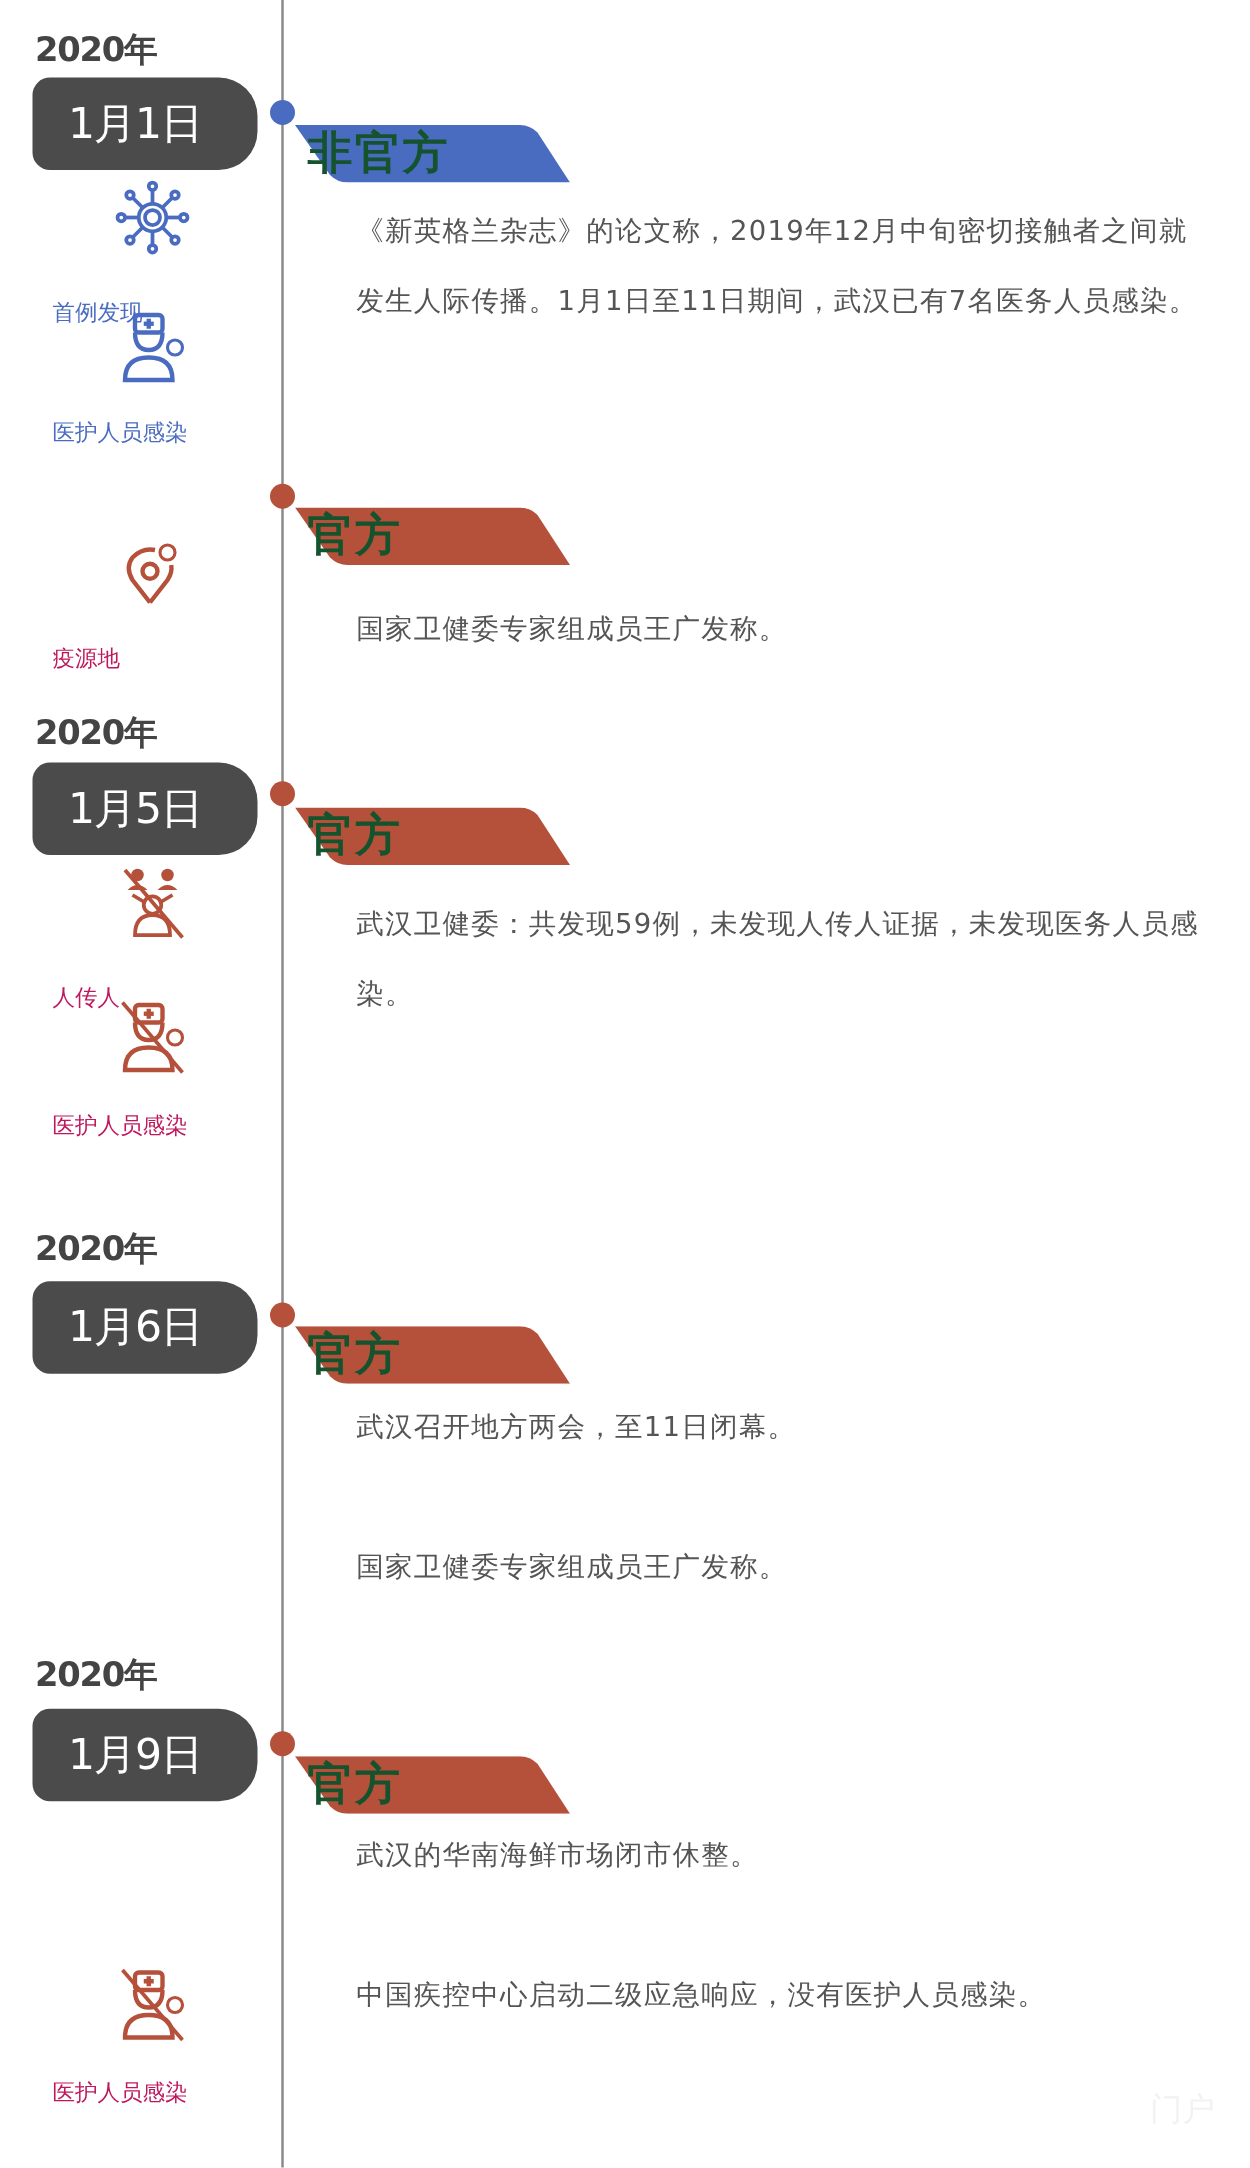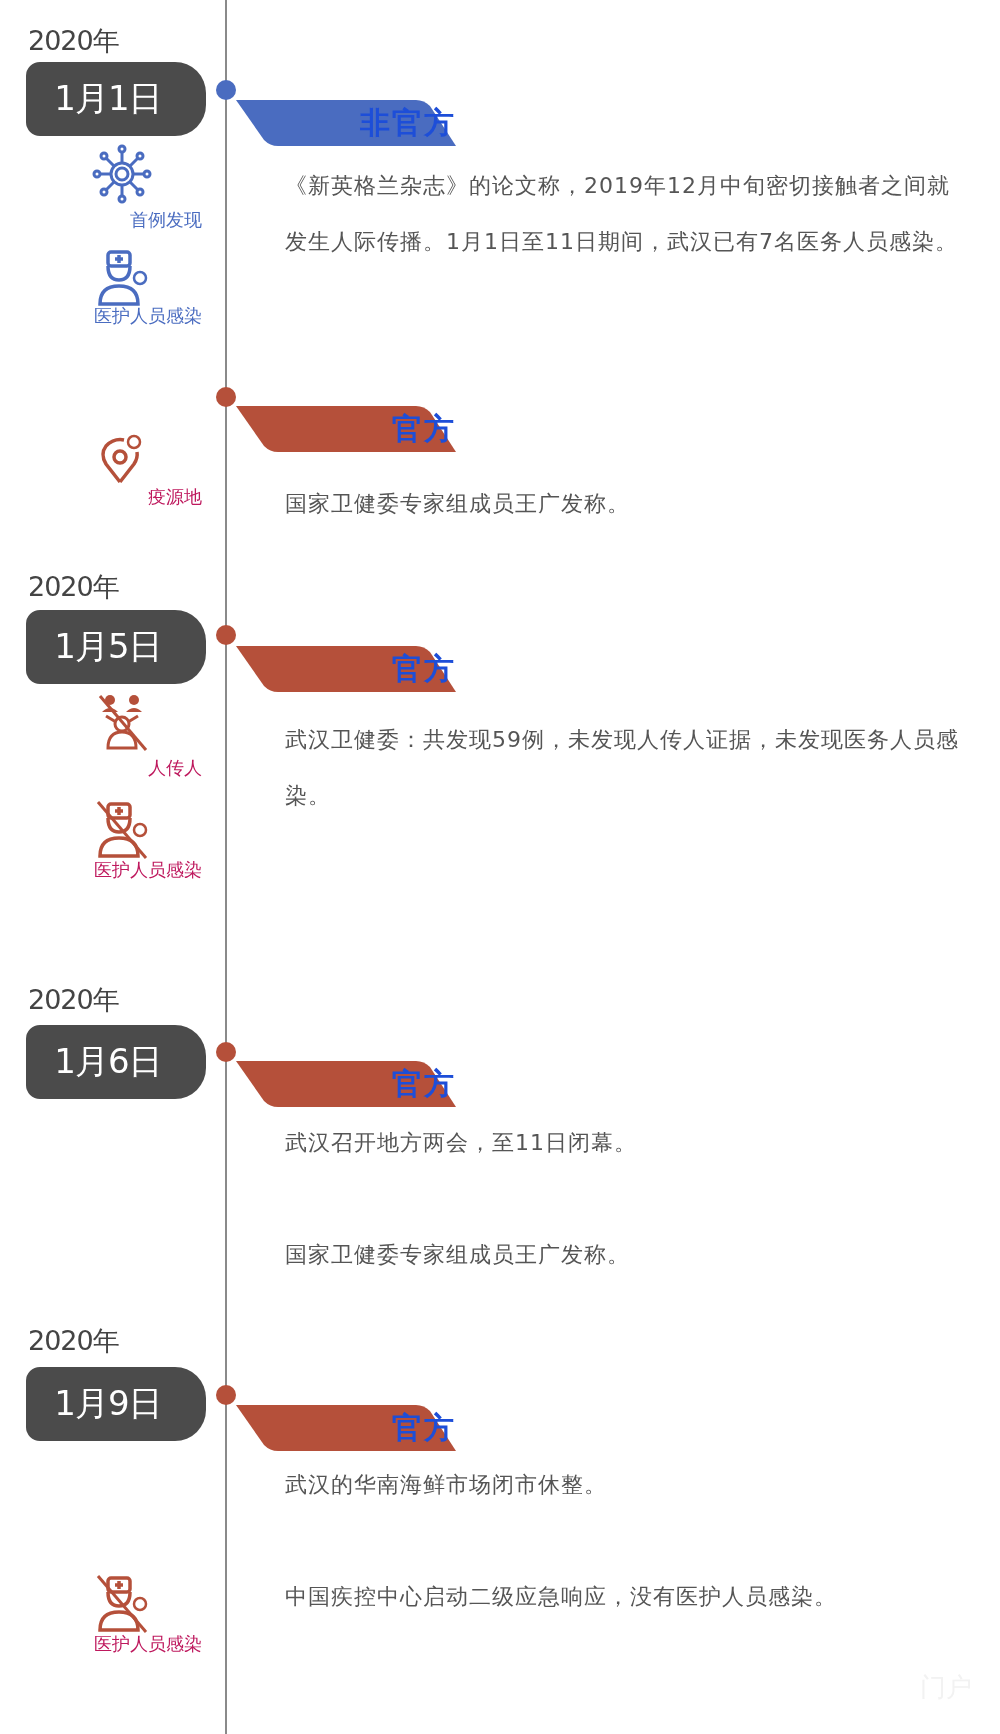--- a/index.html
+++ b/index.html
@@ -1,30 +1,30 @@
 <!DOCTYPE html>
 <html><head>
 <meta charset="utf-8">
 <style>
   html, body { margin:0; padding:0; background:#ffffff; }
   body { width:1000px; height:1734px; position:relative; overflow:hidden;
          font-family:"DejaVu Sans","Liberation Sans",sans-serif; }
   .timeline-line { position:absolute; left:225px; top:0; width:2px; height:1734px; background:#8a8a8a; }
-  .year { position:absolute; left:28px; font-size:27px; font-weight:normal; color:#444; letter-spacing:-1px; line-height:30px; }
+  .year { position:absolute; left:28px; font-size:27px; font-weight:bold; color:#444; letter-spacing:-1px; line-height:30px; }
   .pill { position:absolute; left:26px; width:180px; height:74px; background:#4b4b4b;
           border-radius:14px 31px 31px 14px; color:#fff; font-size:34px; font-weight:normal;
           display:flex; align-items:center; justify-content:center; box-sizing:border-box; padding-right:16px; letter-spacing:-1px; }
   .dot { position:absolute; left:216px; width:20px; height:20px; border-radius:50%; }
   .tag { position:absolute; left:236px; width:220px; height:46px; }
   .tag svg { position:absolute; left:0; top:0; }
   .tag span { position:absolute; left:0; top:0; width:220px; height:46px; line-height:46px;
-              text-align:right; color:#1d4ed8; font-size:30px; font-weight:bold; padding-left:10px; box-sizing:border-box; letter-spacing:2px; }
+              text-align:left; color:#14532d; font-size:36px; font-weight:bold; padding-left:10px; box-sizing:border-box; letter-spacing:2px; }
   .para { position:absolute; left:285px; width:675px; font-size:22px; line-height:56px; color:#555; letter-spacing:1px; }
   .icon { position:absolute; left:92px; width:60px; height:60px; }
-  .icon-label { position:absolute; left:42px; width:160px; text-align:right; font-size:18px; line-height:22px; }
+  .icon-label { position:absolute; left:42px; width:160px; text-align:left; font-size:18px; line-height:22px;margin-top:31px; }
   .blue { color:#4a6cc0; }
   .red { color:#be185d; }
   .watermark { position:absolute; left:920px; top:1670px; font-size:26px; color:#f2f2f2; }
 </style>
 </head>
 <body>
 
 <div class="timeline-line"></div>
 
 <div class="year" style="top:26px">2020年</div>

